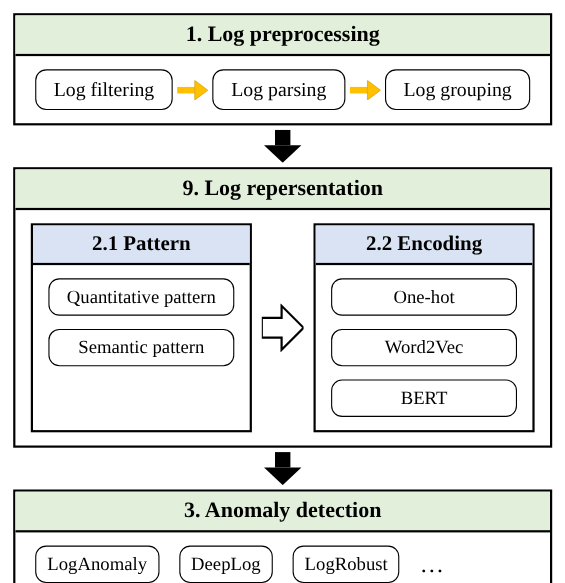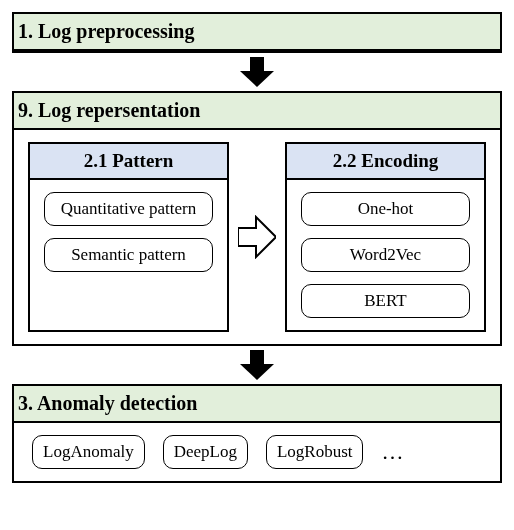--- a/index.html
+++ b/index.html
@@ -12,20 +12,21 @@
   }
   .stage {
     border: 2px solid #000;
     background: #fff;
     padding: 0;
     margin-bottom: 0;
   }
   .stage-header {
     background: #e2efdb;
     border-bottom: 2px solid #000;
+    text-align: center;
     font-weight: bold;
     font-size: 20px;
     padding: 6px 4px;
   }
   .stage-body {
     padding: 12px 14px;
   }
   .hrow {
     display: flex;
     align-items: center;
@@ -105,20 +106,35 @@
   .dots {
     font-size: 22px;
     letter-spacing: 2px;
   }
 </style>
 </head>
 <body>
 
 <div class="stage">
   <div class="stage-header">1. Log preprocessing</div>
+  <div class="stage-body">
+    <div class="hrow">
+      <div class="pill">Log filtering</div>
+      <svg class="yarrow" viewBox="0 0 28 18">
+        <rect class="shaft" x="0" y="6" width="16" height="6"></rect>
+        <polygon class="head" points="16,0 28,9 16,18"></polygon>
+      </svg>
+      <div class="pill">Log parsing</div>
+      <svg class="yarrow" viewBox="0 0 28 18">
+        <rect class="shaft" x="0" y="6" width="16" height="6"></rect>
+        <polygon class="head" points="16,0 28,9 16,18"></polygon>
+      </svg>
+      <div class="pill">Log grouping</div>
+    </div>
+  </div>
 </div>
 
 <div class="downarrow">
   <svg viewBox="0 0 42 30">
     <rect x="14" y="0" width="14" height="14" fill="#000"></rect>
     <polygon points="4,14 38,14 21,30" fill="#000"></polygon>
   </svg>
 </div>
 
 <div class="stage">

